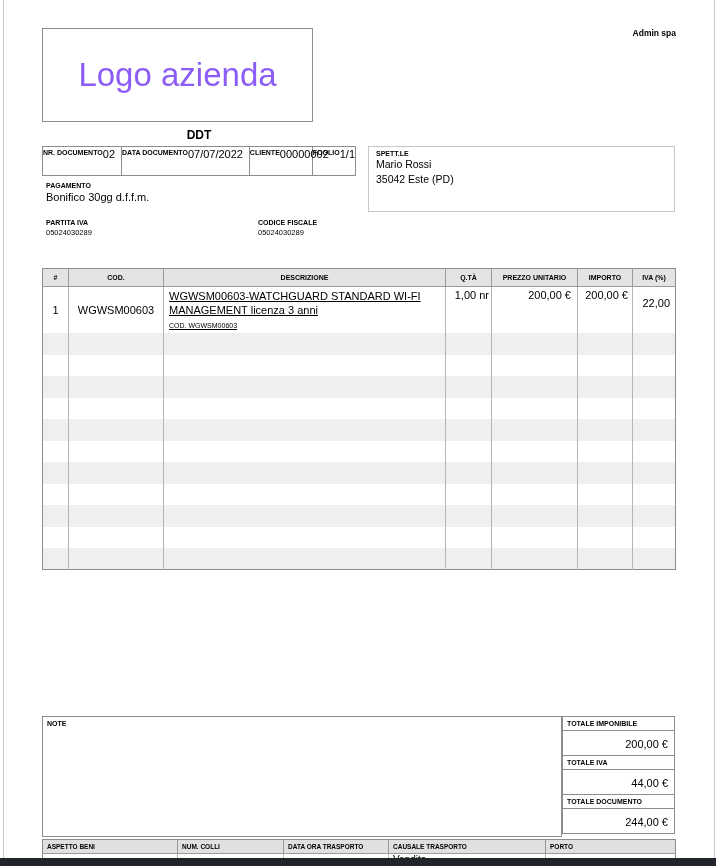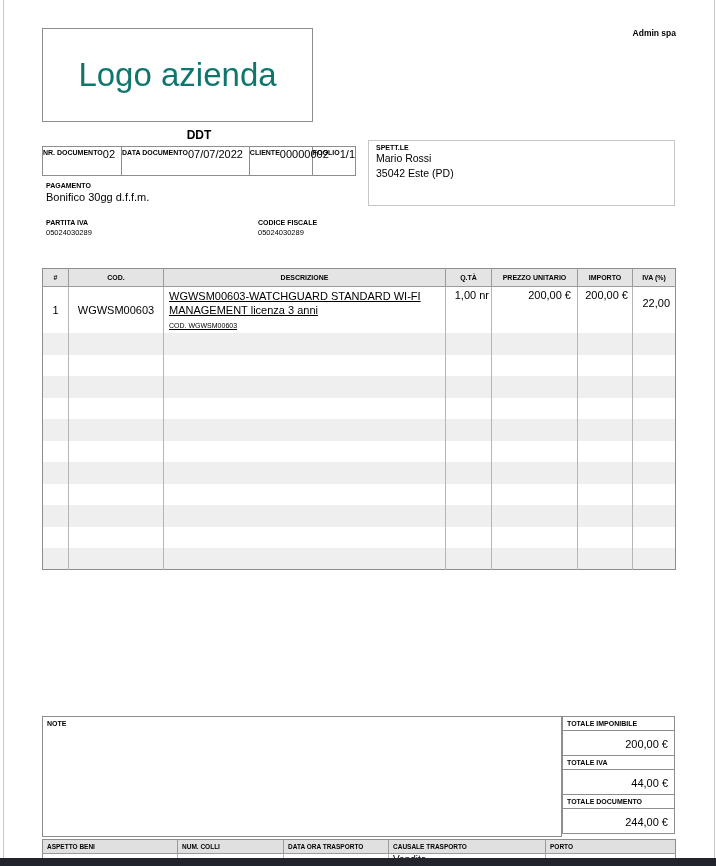--- a/index.html
+++ b/index.html
@@ -7,34 +7,34 @@
   .page { position:relative; width:716px; height:866px; background:#fff;
           font-family:"Liberation Sans", sans-serif; color:#000; overflow:hidden;
           margin:0 auto; }
   .page-edge { position:absolute; top:0; bottom:0; width:1px; background:#c9c9c9; }
   .edge-left { left:3px; } .edge-right { left:714px; }
 
   .admin-name { position:absolute; top:28px; right:40px; font-size:8.5px; font-weight:bold; }
 
   .logo-box { position:absolute; left:42px; top:28px; width:271px; height:94px;
               border:1px solid #8d8d8d; display:flex; align-items:center; justify-content:center; }
-  .logo-text { font-size:33px; color:#0f766e; }
+  .logo-text { font-size:33px; color:#8b5cf6; }
 
   .ddt-title { position:absolute; left:42px; top:128px; width:314px; text-align:center;
                font-size:12px; font-weight:bold; }
 
   .doc-header { position:absolute; left:42px; top:146px; width:314px; height:30px;
                 border:1px solid #8d8d8d; display:flex; }
   .dh-cell { border-right:1px solid #8d8d8d; display:flex; flex-direction:row; }
   .dh-cell:last-child { border-right:none; flex:1; }
   .dh-c0 { width:81px; } .dh-c1 { width:131px; } .dh-c2 { width:63px; }
   .dh-label { font-size:7px; font-weight:bold; text-align:center; padding-top:2px; }
   .dh-value { font-size:11px; text-align:center; padding-top:1px; }
 
-  .spettle-box { position:absolute; left:368px; top:140px; width:307px; height:66px;
+  .spettle-box { position:absolute; left:368px; top:146px; width:307px; height:66px;
                  border:1px solid #c6c6c6; padding:3px 7px; }
   .spettle-label { font-size:7px; font-weight:bold; }
   .spettle-line { font-size:10.5px; line-height:15px; }
 
   .small-label { position:absolute; font-size:7px; font-weight:bold; }
   .pagamento-label { left:46px; top:182px; }
   .pagamento-value { position:absolute; left:46px; top:191px; font-size:11px; }
   .piva-label { left:46px; top:219px; }
   .piva-value { position:absolute; left:46px; top:228px; font-size:7.5px; }
   .cf-label { left:258px; top:219px; }

